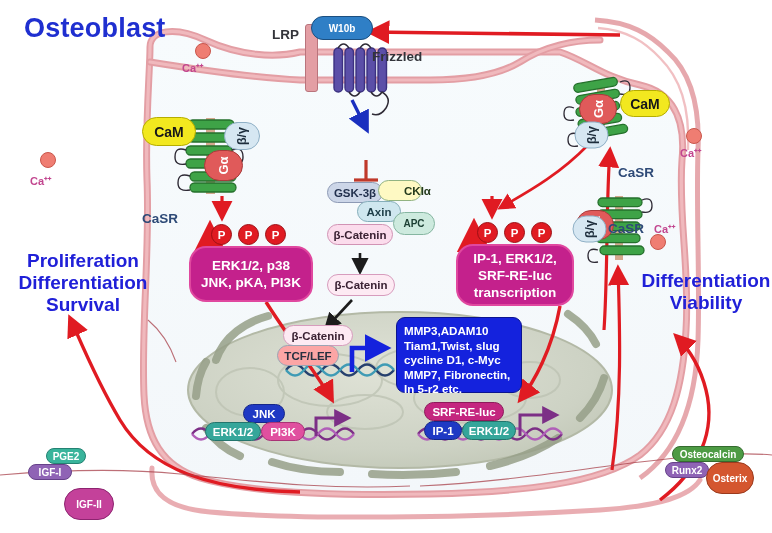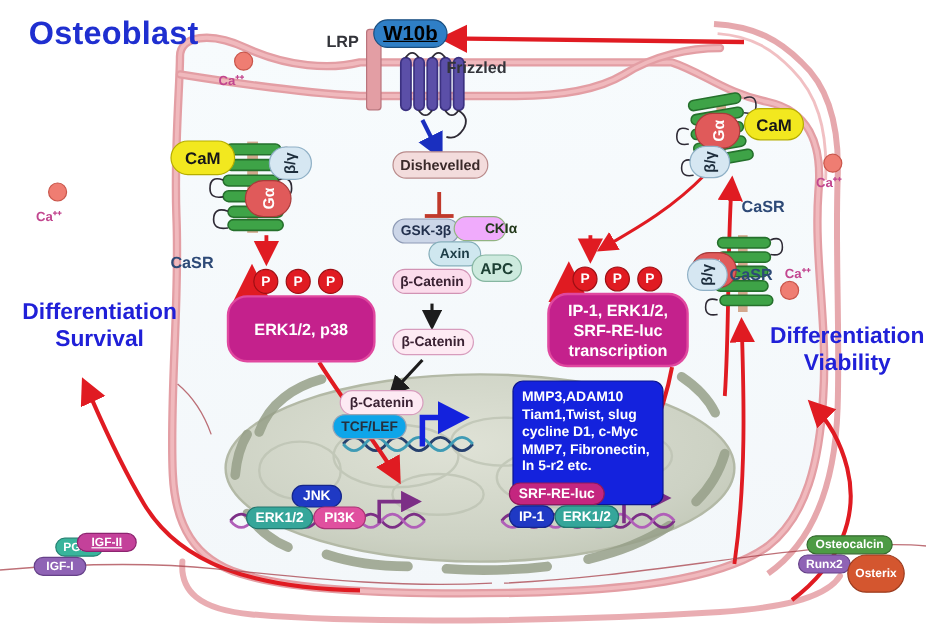--- a/index.html
+++ b/index.html
@@ -18,29 +18,29 @@
 
   
   .t-dark{color:#33343a;font-weight:bold;font-size:13.5px;}
   .t-casr{color:#2e4a77;font-weight:bold;font-size:13.5px;margin-top:40px;}
   .t-ca{color:#c2468f;font-weight:bold;font-size:11px;}
 
   
   .pill{position:absolute;display:flex;align-items:center;justify-content:center;
         border-radius:999px;font-weight:bold;box-sizing:border-box;text-align:center;}
 
-  .p-w10b{background:#2f7fc6;border:1.4px solid #1b4f80;color:#000000;font-size:17px;text-decoration:underline;}
+  .p-w10b{background:#2f7fc6;border:1.4px solid #1b4f80;color:#ffffff;font-size:10px;}
   .p-dsh{background:#f3dcdc;border:1.4px solid #b98b8b;color:#3a2a2a;font-size:12px;}
   .p-gsk{background:#ccd6e8;border:1.3px solid #8d9ab5;color:#22304d;font-size:11.5px;}
-  .p-ck{background:#f0abfc;border:1.3px solid #92b382;color:#243a1c;font-size:11.5px;padding-left:35px;}
+  .p-ck{background:#fef9c3;border:1.3px solid #92b382;color:#243a1c;font-size:11.5px;padding-left:35px;}
   .p-axin{background:#cfe7ef;border:1.3px solid #85aeba;color:#1d3d47;font-size:11.5px;}
-  .p-apc{background:#cdeade;border:1.3px solid #86b6a1;color:#1d4034;font-size:13px;}
+  .p-apc{background:#cdeade;border:1.3px solid #86b6a1;color:#1d4034;font-size:10px;}
   .p-bcat{background:#fbdcec;border:1.3px solid #d193b4;color:#3a2233;font-size:11.5px;}
   .p-bcatw{background:#fdeaf3;border:1.3px solid #d79cbd;color:#3a2233;font-size:11.5px;}
-  .p-tcf{background:#0ea5e9;border:1.3px solid #9aa4b4;color:#25303f;font-size:11.5px;}
+  .p-tcf{background:#fca5a5;border:1.3px solid #9aa4b4;color:#25303f;font-size:11.5px;}
 
   .p-cam{background:#f2e81f;border:1.6px solid #b5ad00;color:#16161a;font-size:14px;}
   .p-ga{background:#e05a5a;border:1.5px solid #a83b3b;color:#fff;font-size:13px;}
   .p-bg{background:#d6e7f2;border:1.5px solid #8fb0c6;color:#1d2d3c;font-size:12.5px;}
 
   .p-jnk{background:#1f39c4;border:1.3px solid #15268a;color:#fff;font-size:11.5px;}
   .p-erk{background:#35a69a;border:1.3px solid #23756d;color:#fff;font-size:11.5px;}
   .p-pi3k{background:#e0509f;border:1.3px solid #a93375;color:#fff;font-size:11.5px;}
   .p-srf{background:#c4267f;border:1.3px solid #8d1a5b;color:#fff;font-size:11.5px;}
   .p-ip1{background:#1f39c4;border:1.3px solid #15268a;color:#fff;font-size:11.5px;}
@@ -294,72 +294,73 @@
         <path d="M594,226 q-10,-4 -10,6 q0,8 10,6"></path>
         <path d="M598,250 q-10,-3 -10,6 q0,8 10,6"></path>
       </g>
     </g>
   </svg>
 
   <div class="lbl h-title" style="left:24px;top:14px;">Osteoblast</div>
 
 
   <div class="lbl h-outcome" style="left:8px;top:250px;width:150px;">
+    <div>Proliferation</div>
     <div>Differentiation</div>
     <div>Survival</div>
   </div>
 
   <div class="lbl h-outcome" style="left:640px;top:270px;width:132px;">
     <div>Differentiation</div>
     <div>Viability</div>
   </div>
 
   <div class="lrp" style="left:305px;top:24px;width:11px;height:66px;"></div>
   <div class="lbl t-dark" style="left:272px;top:28px;">LRP</div>
 
   <div class="pill p-w10b" style="left:311px;top:16px;width:62px;height:24px;">W10b</div>
 
   <div class="lbl t-dark" style="left:372px;top:50px;">Frizzled</div>
 
-  <div class="pill p-dsh" style="left:327px;top:126px;width:80px;height:23px;">Dishevelled</div>
 
   <div class="pill p-gsk" style="left:327px;top:182px;width:56px;height:21px;">GSK-3β</div>
   <div class="pill p-ck" style="left:378px;top:180px;width:44px;height:21px;">CKIα</div>
   <div class="pill p-axin" style="left:357px;top:201px;width:44px;height:21px;">Axin</div>
   <div class="pill p-apc" style="left:393px;top:212px;width:42px;height:23px;">APC</div>
   <div class="pill p-bcat" style="left:327px;top:224px;width:66px;height:21px;">β-Catenin</div>
 
   <div class="pill p-bcatw" style="left:327px;top:274px;width:68px;height:22px;">β-Catenin</div>
 
   <div class="pill p-bcatw" style="left:283px;top:325px;width:70px;height:21px;">β-Catenin</div>
   <div class="pill p-tcf" style="left:277px;top:345px;width:62px;height:21px;">TCF/LEF</div>
 
   <div class="pcirc" style="left:211px;top:224px;">P</div>
   <div class="pcirc" style="left:238px;top:224px;">P</div>
   <div class="pcirc" style="left:265px;top:224px;">P</div>
 
   <div class="bigbox" style="left:189px;top:246px;width:124px;height:56px;">
     <div>
       <div>ERK1/2, p38</div>
+      <div>JNK, pKA, PI3K</div>
     </div>
   </div>
 
   <div class="pcirc" style="left:477px;top:222px;">P</div>
   <div class="pcirc" style="left:504px;top:222px;">P</div>
   <div class="pcirc" style="left:531px;top:222px;">P</div>
 
   <div class="bigbox" style="left:456px;top:244px;width:118px;height:62px;">
     <div>
       <div>IP-1, ERK1/2,</div>
       <div>SRF-RE-luc</div>
       <div>transcription</div>
     </div>
   </div>
 
-  <div class="genebox" style="left:396px;top:317px;width:126px;height:104px;margin-left:31px;">
+  <div class="genebox" style="left:396px;top:317px;width:126px;height:76px;">
     <div>MMP3,ADAM10</div>
     <div>Tiam1,Twist, slug</div>
     <div>cycline D1, c-Myc</div>
     <div>MMP7, Fibronectin,</div>
     <div>In 5-r2 etc.</div>
   </div>
 
   <div class="pill p-jnk" style="left:243px;top:404px;width:42px;height:19px;">JNK</div>
   <div class="pill p-erk" style="left:205px;top:422px;width:56px;height:19px;">ERK1/2</div>
   <div class="pill p-pi3k" style="left:261px;top:422px;width:44px;height:19px;">PI3K</div>
@@ -377,21 +378,21 @@
   <div class="pill p-ga" style="left: 583px; top: 90px; width: 30px; height: 38px; transform: rotate(-90deg);">Gα</div>
   <div class="pill p-bg" style="left: 578px; top: 118px; width: 27px; height: 34px; transform: rotate(-90deg);">β/γ</div>
   <div class="lbl t-casr" style="left:618px;top:126px;">CaSR</div>
 
   <div class="pill p-ga" style="left: 580px; top: 206px; width: 30px; height: 38px; transform: rotate(-90deg);">Gα</div>
   <div class="pill p-bg" style="left: 576px; top: 212px; width: 27px; height: 34px; transform: rotate(-90deg);">β/γ</div>
   <div class="lbl t-casr" style="left:608px;top:182px;">CaSR</div>
 
   <div class="pill p-pge2" style="left:46px;top:448px;width:40px;height:16px;">PGE2</div>
   <div class="pill p-igf1" style="left:28px;top:464px;width:44px;height:16px;">IGF-I</div>
-  <div class="pill p-igf2" style="left:64px;top:444px;width:50px;height:16px;text-decoration:underline;">IGF-II</div>
+  <div class="pill p-igf2" style="left:64px;top:488px;width:50px;height:32px;">IGF-II</div>
 
   <div class="pill p-ocn" style="left:672px;top:446px;width:72px;height:16px;">Osteocalcin</div>
   <div class="pill p-runx" style="left:665px;top:462px;width:44px;height:16px;">Runx2</div>
   <div class="pill p-ostx" style="left:706px;top:462px;width:48px;height:32px;">Osterix</div>
 
   <div id="ca-layer">
       <div class="cadot" style="left: 195px; top: 43px;"></div>
       <div class="lbl t-ca" style="left: 182px; top: 63px;">Ca⁺⁺</div>
       <div class="cadot" style="left: 40px; top: 152px;"></div>
       <div class="lbl t-ca" style="left: 30px; top: 176px;">Ca⁺⁺</div>

